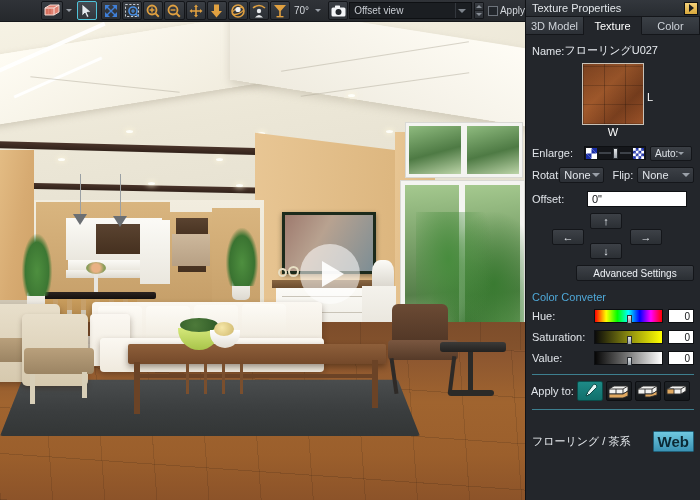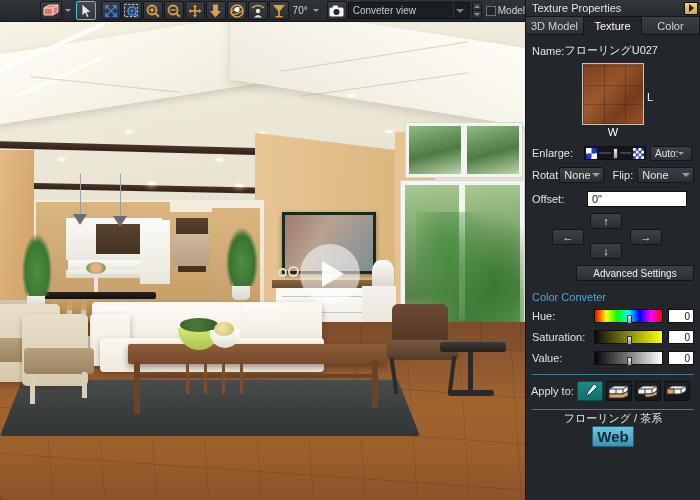--- a/index.html
+++ b/index.html
@@ -408,21 +408,21 @@
     border: 1px solid #0d0f12; border-radius: 2px;
     display: flex; align-items: center; justify-content: center;
   }
   .apply-btn.first {
     background: linear-gradient(#1e8a86,#11706c);
     border: 1px solid #0a4d4a;
   }
 
   .footer-row {
     display: flex; align-items: center; justify-content: space-between;
-    padding: 0 6px; margin-top: 1px; flex-direction: column;
+    padding: 0 6px; margin-top: 21px;
   }
   .footer-txt { color: #e6eaee; font-size: 11px; }
   .web-badge {
     background: linear-gradient(#6fc8e0,#3b93b4);
     border: 1px solid #1f5f78;
     color: #0b2833; font-size: 15px; font-weight: bold;
     padding: 1px 4px; border-radius: 1px;
   }
 </style>
 </head>
@@ -532,32 +532,32 @@
 
     <div class="tb-btn">
       <svg class="ico" width="15" height="12" viewBox="0 0 15 12">
         <rect x="0.5" y="2.5" width="14" height="9" rx="1.5" fill="#f2f4f6"></rect>
         <rect x="4" y="0.5" width="5" height="2.5" rx="0.6" fill="#f2f4f6"></rect>
         <circle cx="7.5" cy="7" r="3" fill="#22262b"></circle>
       </svg>
     </div>
 
     <div class="tb-combo">
-      <span>Conveter view</span>
+      <span>Offset view</span>
       <span class="tb-combo-arrow"></span>
     </div>
 
     <div class="spinner">
       <div class="sp-up"></div>
       <div class="sp-dn"></div>
     </div>
 
     <div class="tilt-wrap">
       <span class="tilt-box"></span>
-      <span class="tilt-lbl">Model</span>
+      <span class="tilt-lbl">Apply</span>
     </div>
   </div>
 
   <div class="viewport">
 
     <div class="vp-layer ceiling"></div>
     <div class="vp-layer ceil-recess1"></div>
     <div class="vp-layer ceil-recess2"></div>
     <div class="vp-layer ceil-strip" style="left:-10px;top:24px;width:120px;height:4px;transform:rotate(-24deg);"></div>
     <div class="vp-layer ceil-strip" style="left:10px;top:54px;width:96px;height:3px;transform:rotate(-24deg);"></div>

